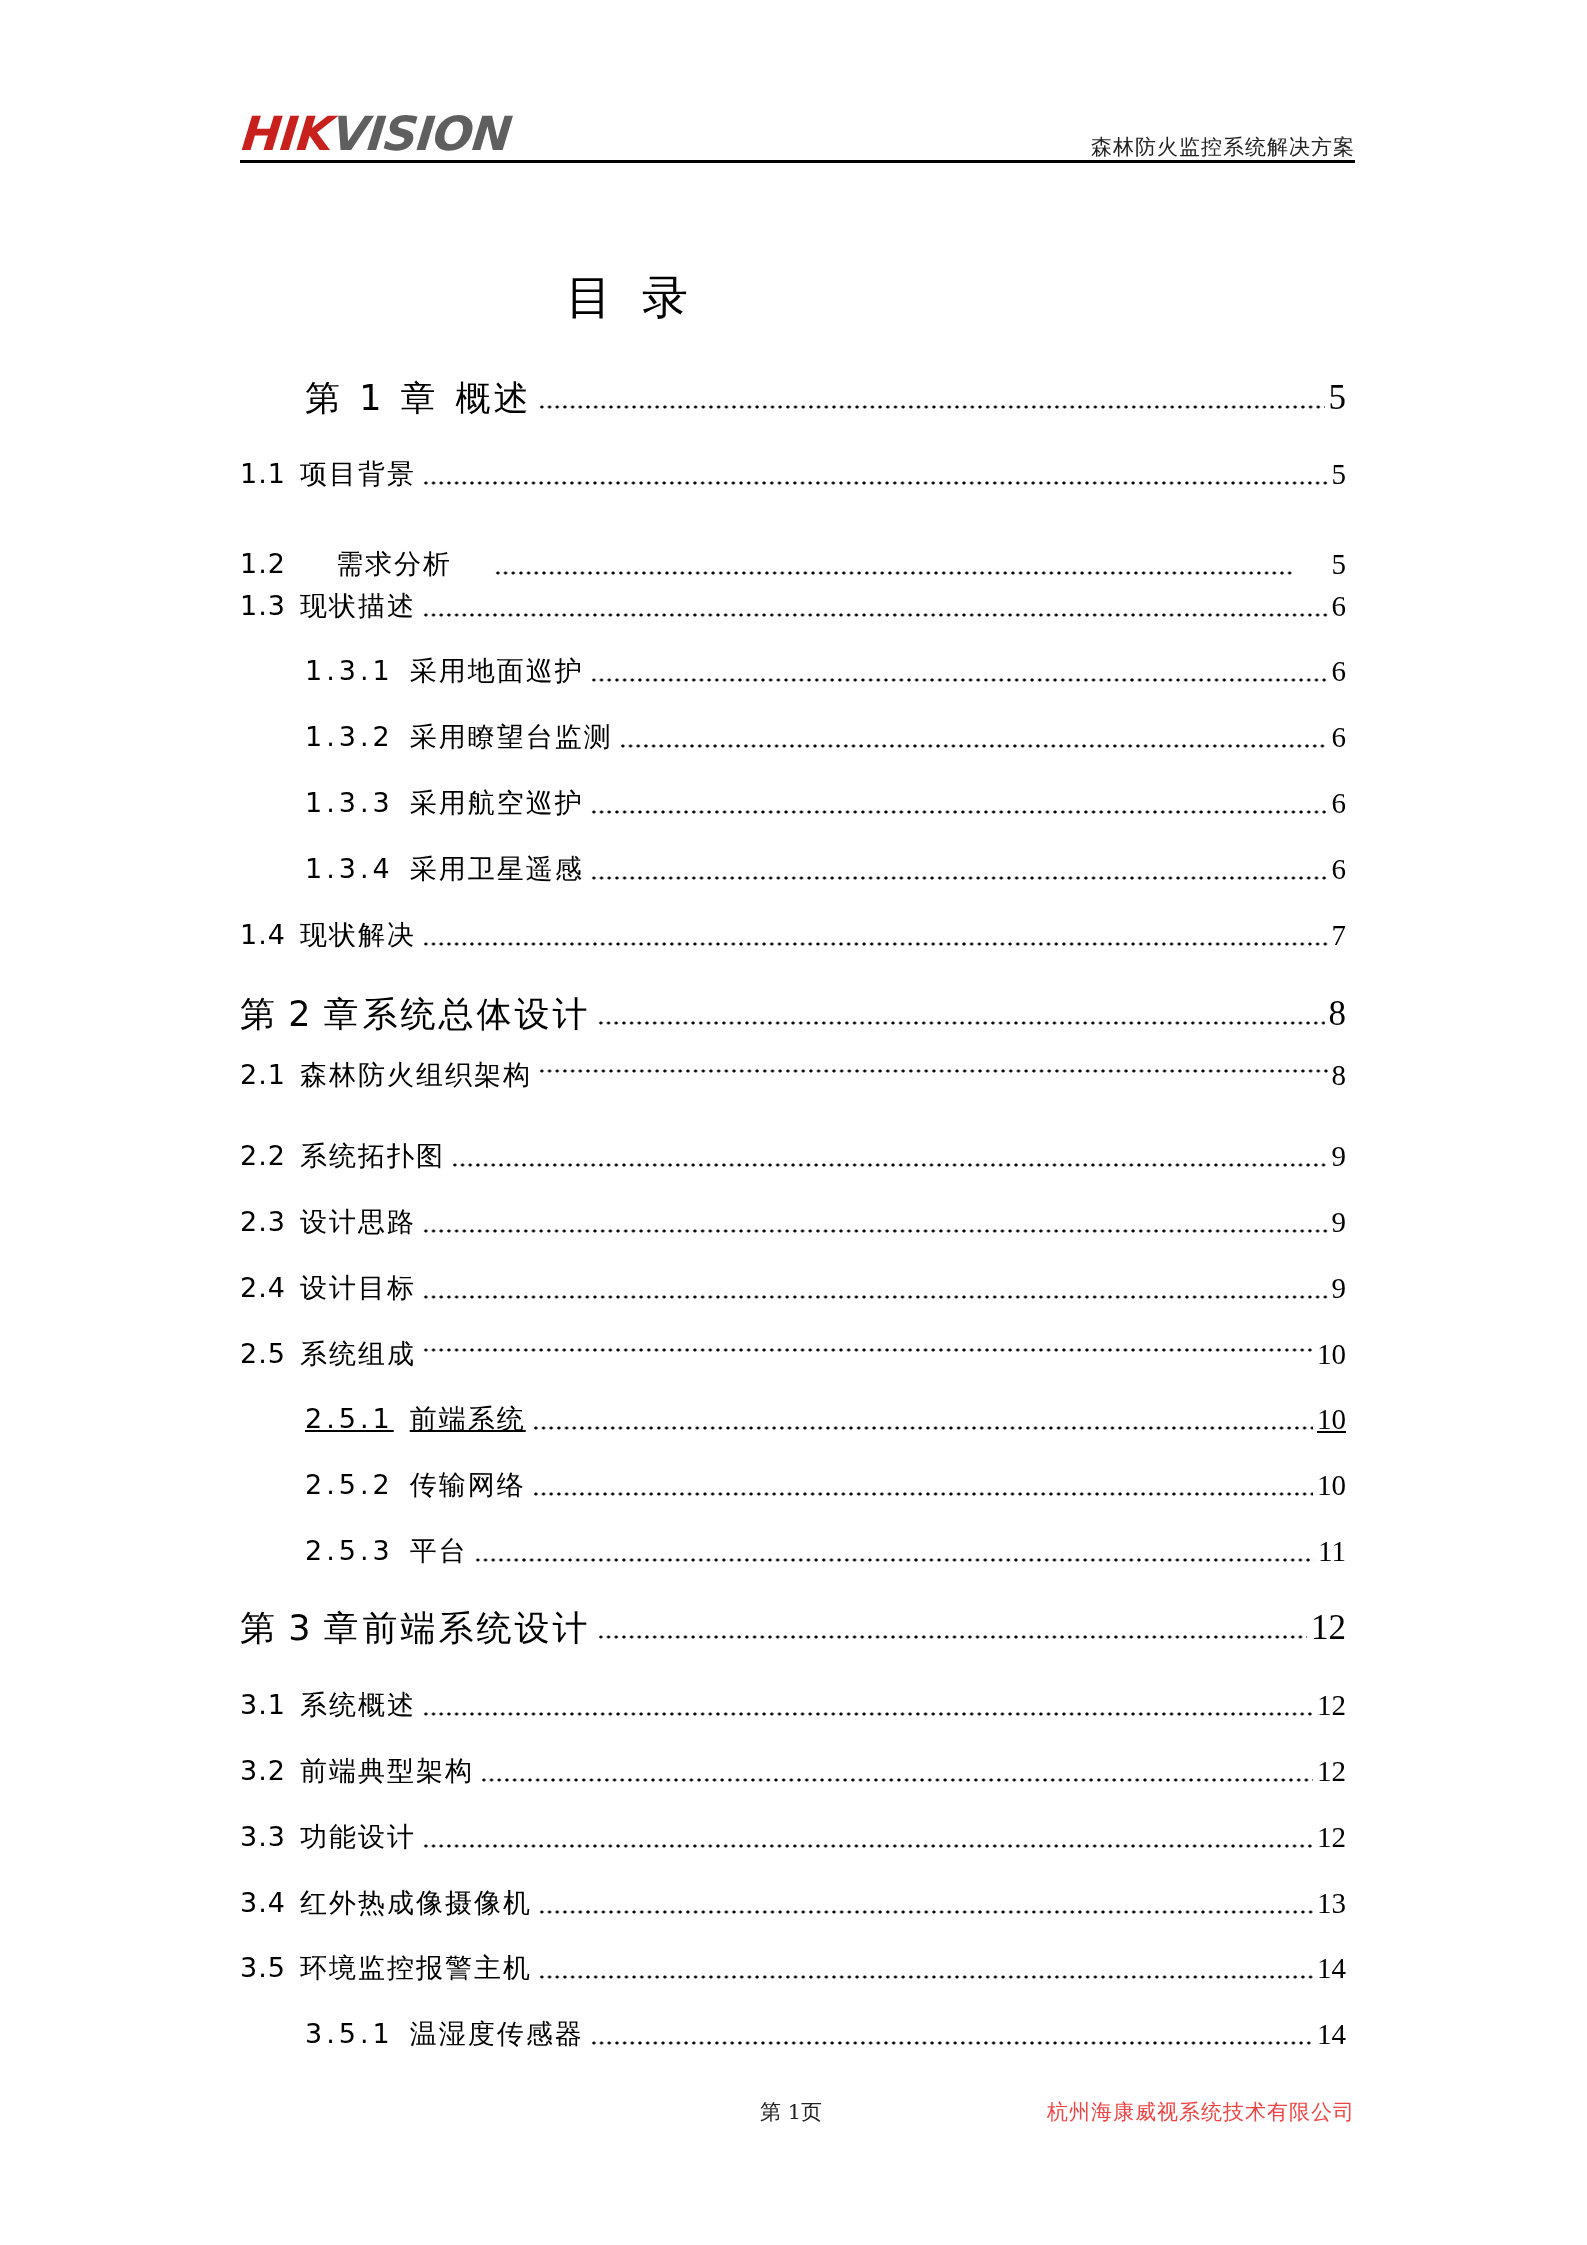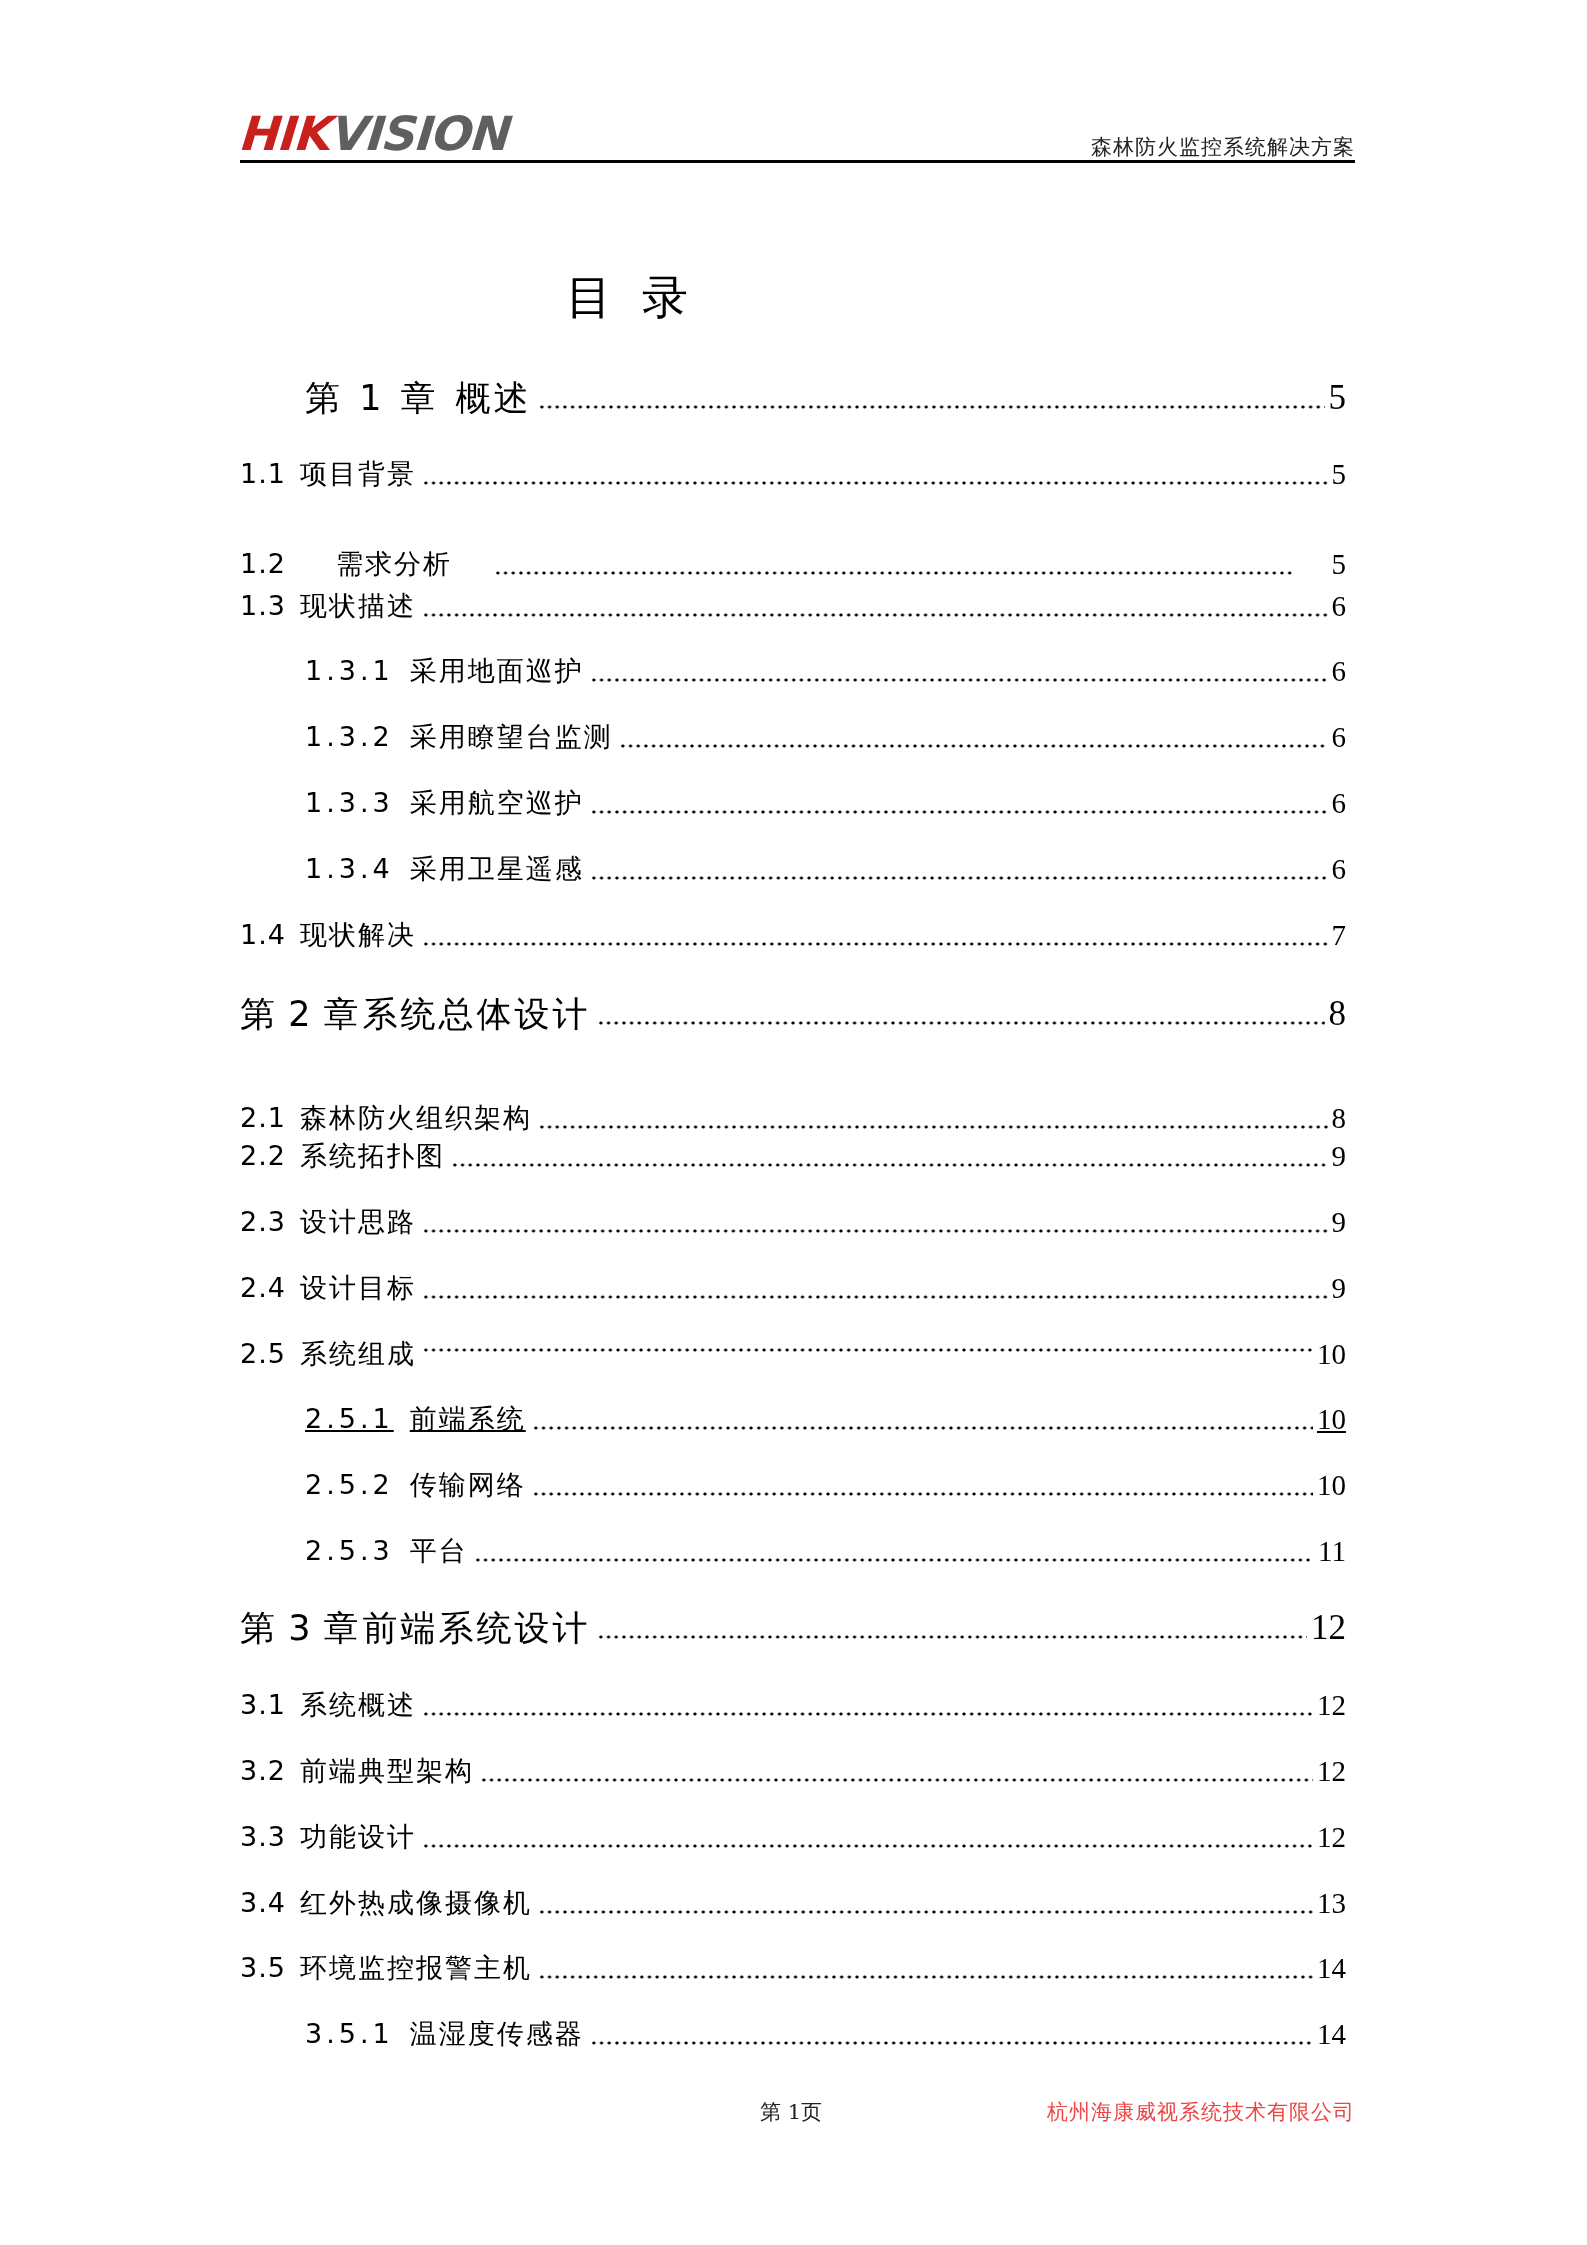--- a/index.html
+++ b/index.html
@@ -116,21 +116,21 @@
         <span class="label">现状解决</span>
         <span class="leader"></span>
         <span class="page-no">7</span>
       </div>
       <div class="row lvl1" style="top: 994px;">
         <span class="num">第 2 章</span>
         <span class="label">系统总体设计</span>
         <span class="leader"></span>
         <span class="page-no">8</span>
       </div>
-      <div class="row" style="top: 1098px;">
+      <div class="row" style="top: 1055px; align-items: center;">
         <span class="num">2.1</span>
         <span class="label">森林防火组织架构</span>
         <span class="leader"></span>
         <span class="page-no">8</span>
       </div>
       <div class="row" style="top: 1136px;">
         <span class="num">2.2</span>
         <span class="label">系统拓扑图</span>
         <span class="leader"></span>
         <span class="page-no">9</span>

